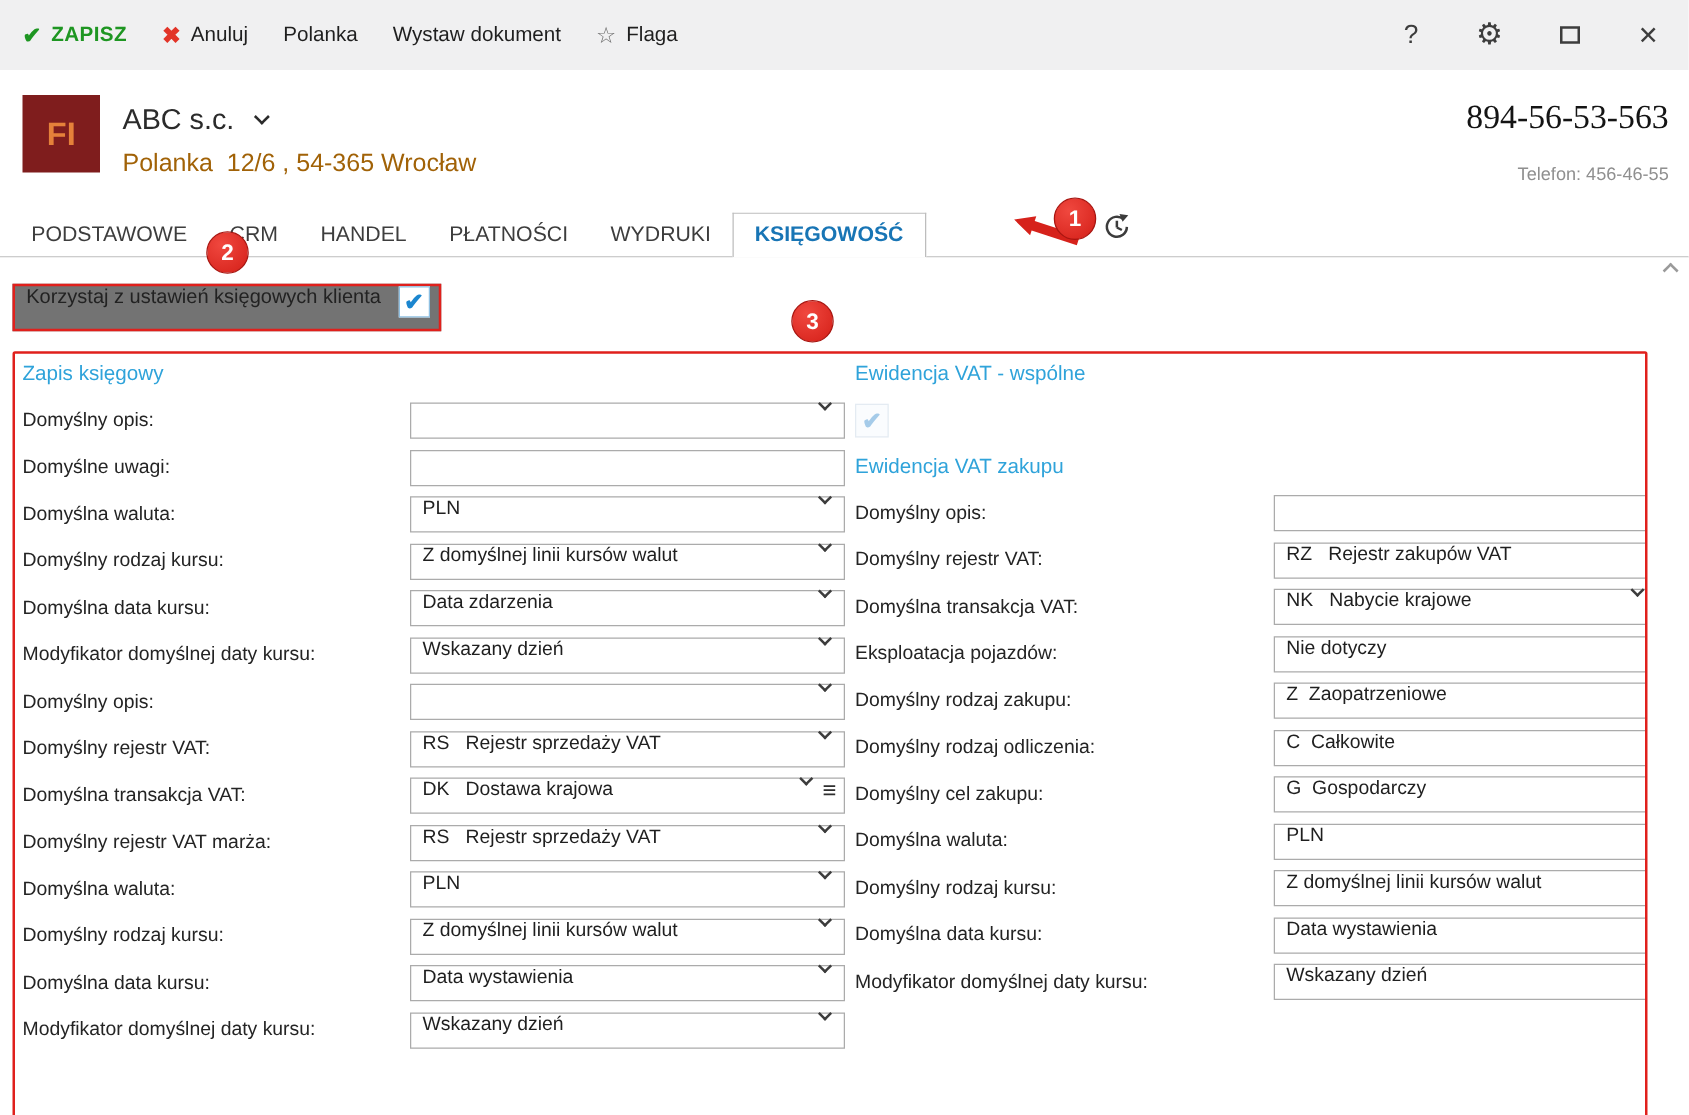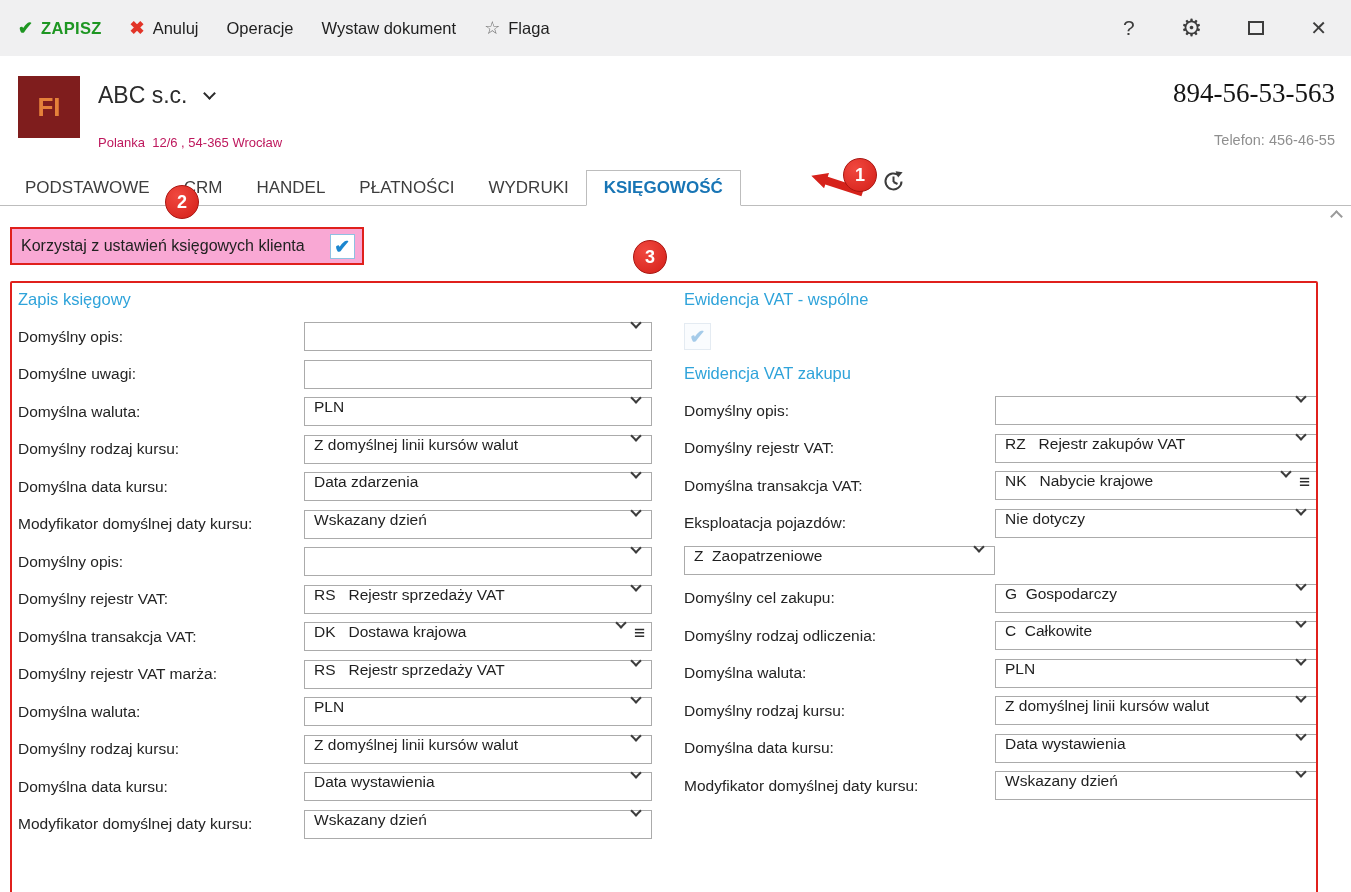--- a/index.html
+++ b/index.html
@@ -22,45 +22,45 @@
   .maxbox { width:16px; height:14px; border:2px solid #3d3d3d; display:inline-block; }
   .closex { font-size:20px; }
 
   
   .header { height:114px; background:#fff; position:relative; }
   .avatar { position:absolute; left:18px; top:20px; width:62px; height:62px; background:#7f1d1d; color:#e5813a; font-size:26px; font-weight:bold; display:flex; align-items:center; justify-content:center; }
   .company-block { position:absolute; left:98px; top:26px; }
   .company-line { display:flex; align-items:center; gap:18px; }
   .company-name { font-size:23px; color:#2b2b2b; }
   .chev { width:9px; height:9px; border-right:2px solid #2b2b2b; border-bottom:2px solid #2b2b2b; display:inline-block; transform:rotate(45deg); margin-top:-5px; }
-  .address { margin-top:26px; font-size:13px; color:#be185d; white-space:pre; }
+  .address { margin-top:11px; font-size:20px; color:#a16207; white-space:pre; }
   .header-right { position:absolute; right:16px; top:22px; text-align:right; }
   .taxid { font-size:27px; color:#141414;font-family:Liberation Serif, serif; }
   .phone { margin-top:23px; font-size:14.5px; color:#8f8f8f; }
 
   
   .tabbar { display:flex; align-items:flex-end; height:36px; border-bottom:1px solid #bdbdbd; padding-left:8px; background:#fff; }
   .tab { padding:0 17px; font-size:17px; line-height:34px; color:#3d3d3d; cursor:default; white-space:nowrap; }
   .tab.active { color:#1875b5; font-weight:bold; background:#fff; border:1px solid #bdbdbd; border-bottom:1px solid #fff; margin-bottom:-1px; }
 
   
   .content { position:relative; height:686px; background:#fff; }
 
-  .cbx-box { position:absolute; left:10px; top:21px; height:38px; border:2px solid #e0201c; display:flex; align-items:center; padding:0 7px 0 9px; gap:25px; background:#f9a8d4; }
+  .cbx-box { position:absolute; left:10px; top:21px; height:38px; border:2px solid #e0201c; display:flex; padding:0 7px 0 9px; gap:14px; background:#737373; }
   .cbx-label { font-size:16px; color:#222; }
   .cbx { width:25px; height:25px; background:#fff; border:1px solid #8fc0e2; display:flex; align-items:center; justify-content:center; }
   .cbx .check { color:#1b86cf; font-size:19px; font-weight:bold; }
 
   .form-box { position:absolute; left:10px; top:75px; width:1308px; height:758px; border:2px solid #e0201c; border-radius:2px; background:#fff; overflow:hidden; }
   .col { position:absolute; top:0; }
   .col-left { left:6px; width:650px; }
   .col-right { left:672px; width:640px; }
   .section-title { font-size:16.5px; color:#2fa3da; margin:13px 0 13px 0; }
   .col .section-title:first-child { margin-top:7px; }
-  .form-row { display:grid; align-items:center; height:29px; margin-bottom:8.5px; }
+  .form-row { display:grid; align-items:center; height:29px; margin-bottom:8.5px;gap:24px; }
   .col-left .form-row { grid-template-columns:286px 348px; }
   .col-right .form-row { grid-template-columns:311px 322px; }
   .field-label { font-size:15.5px; color:#242424; padding-right:8px; white-space:nowrap; }
   .control { display:flex; align-items:flex-start; border:1px solid #ababab; background:#fff; height:29px; }
   .control .value { flex:1; font-size:15.5px; color:#1f1f1f; padding:0 4px 0 9px; white-space:pre; overflow:hidden; }
   .chev-down { width:8px; height:8px; border-right:2px solid #3c3c3c; border-bottom:2px solid #3c3c3c; transform:rotate(45deg); margin:-4px 11px 0 6px; flex:none; }
   .burger { font-size:19px; color:#2e2e2e; margin:0 6px 0 -2px; line-height:1; }
   .cbx-pale { width:27px; height:27px; background:#fafcfe; border:1px solid #e4ebf2; display:flex; align-items:center; justify-content:center; }
   .cbx-pale .check { color:#a5cbe9; font-size:19px; font-weight:bold; }
 
@@ -78,21 +78,21 @@
   <div class="toolbar">
     <div class="tbtn">
       <span class="ic check-green">✔</span>
       <span class="save-label">ZAPISZ</span>
     </div>
     <div class="tbtn">
       <span class="ic x-red">✖</span>
       <span>Anuluj</span>
     </div>
     <div class="tbtn">
-      <span>Operacje</span>
+      <span>Polanka</span>
     </div>
     <div class="tbtn">
       <span>Wystaw dokument</span>
     </div>
     <div class="tbtn">
       <span class="ic star">☆</span>
       <span>Flaga</span>
     </div>
     <div class="tb-spacer"></div>
     <div class="winbtns">
@@ -291,40 +291,41 @@
             </div>
           </div>
           <div class="form-row">
             <div class="field-label">Eksploatacja pojazdów:</div>
             <div class="control">
               <span class="value">Nie dotyczy</span>
               <span class="chev-down"></span>
             </div>
           </div>
           <div class="form-row">
+            <div class="field-label">Domyślny rodzaj zakupu:</div>
             <div class="control">
               <span class="value">Z  Zaopatrzeniowe</span>
               <span class="chev-down"></span>
             </div>
           </div>
           <div class="form-row">
+            <div class="field-label">Domyślny rodzaj odliczenia:</div>
+            <div class="control">
+              <span class="value">C  Całkowite</span>
+              <span class="chev-down"></span>
+            </div>
+          </div>
+          <div class="form-row">
             <div class="field-label">Domyślny cel zakupu:</div>
             <div class="control">
               <span class="value">G  Gospodarczy</span>
               <span class="chev-down"></span>
             </div>
           </div>
           <div class="form-row">
-            <div class="field-label">Domyślny rodzaj odliczenia:</div>
-            <div class="control">
-              <span class="value">C  Całkowite</span>
-              <span class="chev-down"></span>
-            </div>
-          </div>
-          <div class="form-row">
             <div class="field-label">Domyślna waluta:</div>
             <div class="control">
               <span class="value">PLN</span>
               <span class="chev-down"></span>
             </div>
           </div>
           <div class="form-row">
             <div class="field-label">Domyślny rodzaj kursu:</div>
             <div class="control">
               <span class="value">Z domyślnej linii kursów walut</span>

